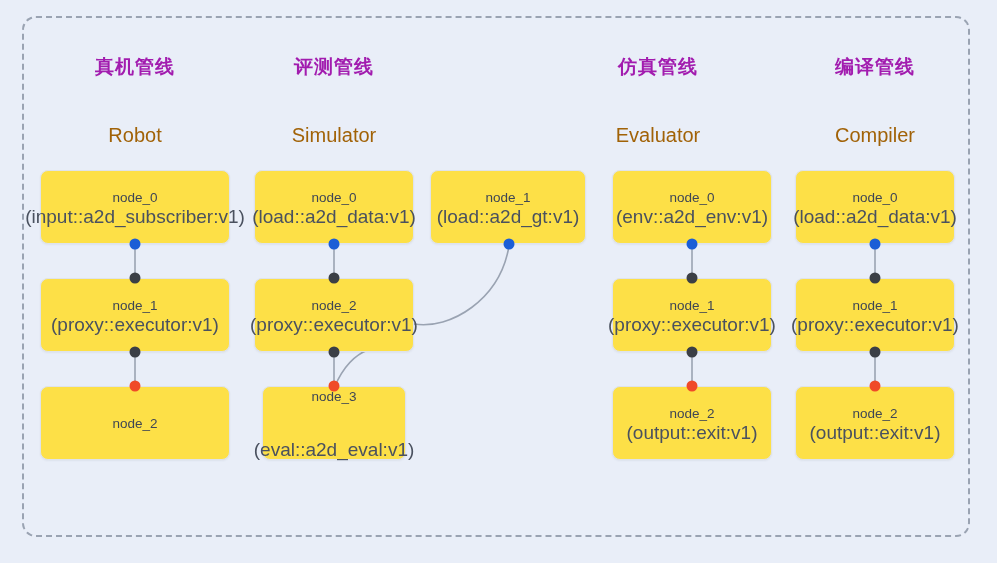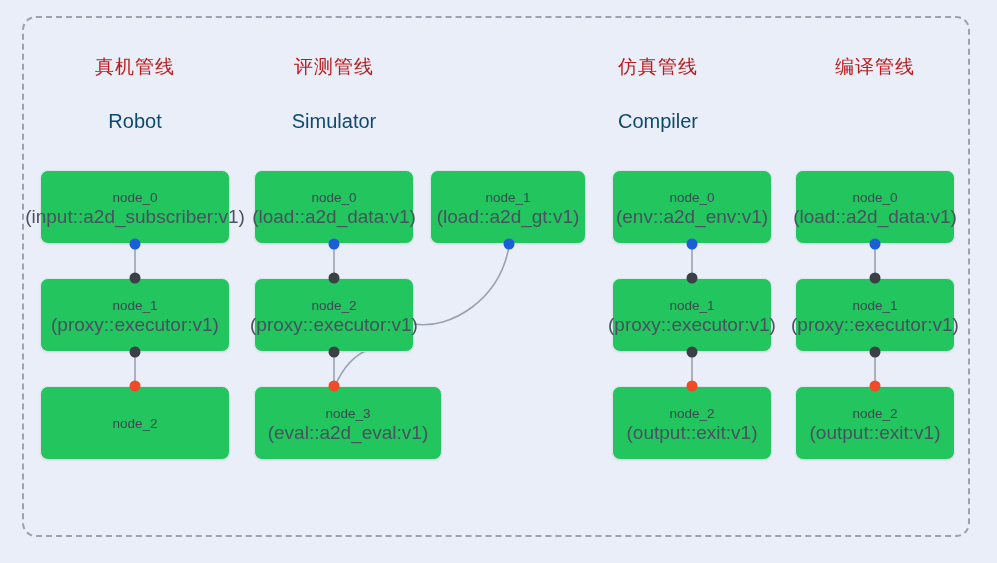--- a/index.html
+++ b/index.html
@@ -32,39 +32,39 @@
   .col{
     position:absolute;
     top:55px;
   }
   .col-head{
     text-align:center;
     width:100%;
   }
   .head-cn{
     font-size:19px;
-    font-weight:normal;
-    color:#b91c1c;
+    font-weight:bold;
+    color:#a21caf;
     letter-spacing:1px;
     line-height:24px;
     height:24px;
     white-space:nowrap;
   }
   .head-en{
-    margin-top:30px;
+    margin-top:44px;
     font-size:20px;
-    color:#0c4a6e;
+    color:#a16207;
     line-height:24px;
     height:24px;
     white-space:nowrap;
   }
   .node{
     position:absolute;
     box-sizing:border-box;
-    background:#22c55e;
+    background:#fde047;
     border:1px solid #dfe3ea;
     border-radius:8px;
     box-shadow:0 1px 2px rgba(40,50,70,0.06);
     display:flex;
     flex-direction:column;
     align-items:center;
     justify-content:center;
     text-align:center;
   }
   .node-title{
@@ -139,51 +139,52 @@
         <div class="node-sub">(load::a2d_data:v1)</div>
       </div>
       <div class="node" style="left: 430px; top: 170px; width: 156px; height: 74px;">
         <div class="node-title">node_1</div>
         <div class="node-sub">(load::a2d_gt:v1)</div>
       </div>
       <div class="node" style="left: 254px; top: 278px; width: 160px; height: 74px;">
         <div class="node-title">node_2</div>
         <div class="node-sub">(proxy::executor:v1)</div>
       </div>
-      <div class="node" style="left: 254px; top: 386px; width: 188px; height: 74px;">
+      <div class="node" style="left: 262px; top: 386px; width: 144px; height: 74px; justify-content: space-between;">
         <div class="node-title">node_3</div>
         <div class="node-sub">(eval::a2d_eval:v1)</div>
       </div>
       <div class="port port-blue" style="left: 334px; top: 244px; background: rgb(27, 94, 214);"></div>
       <div class="port port-blue" style="left: 509px; top: 244px; background: rgb(27, 94, 214);"></div>
       <div class="port port-dark" style="left: 334px; top: 278px; background: rgb(59, 63, 70);"></div>
       <div class="port port-dark" style="left: 334px; top: 352px; background: rgb(59, 63, 70);"></div>
       <div class="port port-red" style="left: 334px; top: 386px; background: rgb(240, 74, 40);"></div>
       <div class="col" style="left: 578px; width: 160px;">
         <div class="col-head head-cn">仿真管线</div>
-        <div class="col-head head-en">Compiler</div>
+        <div class="col-head head-en">Evaluator</div>
       </div>
       <div class="node" style="left: 612px; top: 170px; width: 160px; height: 74px;">
         <div class="node-title">node_0</div>
         <div class="node-sub">(env::a2d_env:v1)</div>
       </div>
       <div class="node" style="left: 612px; top: 278px; width: 160px; height: 74px;">
         <div class="node-title">node_1</div>
         <div class="node-sub">(proxy::executor:v1)</div>
       </div>
       <div class="node" style="left: 612px; top: 386px; width: 160px; height: 74px;">
         <div class="node-title">node_2</div>
         <div class="node-sub">(output::exit:v1)</div>
       </div>
       <div class="port port-blue" style="left: 692px; top: 244px; background: rgb(27, 94, 214);"></div>
       <div class="port port-dark" style="left: 692px; top: 278px; background: rgb(59, 63, 70);"></div>
       <div class="port port-dark" style="left: 692px; top: 352px; background: rgb(59, 63, 70);"></div>
       <div class="port port-red" style="left: 692px; top: 386px; background: rgb(240, 74, 40);"></div>
       <div class="col" style="left: 795px; width: 160px;">
         <div class="col-head head-cn">编译管线</div>
+        <div class="col-head head-en">Compiler</div>
       </div>
       <div class="node" style="left: 795px; top: 170px; width: 160px; height: 74px;">
         <div class="node-title">node_0</div>
         <div class="node-sub">(load::a2d_data:v1)</div>
       </div>
       <div class="node" style="left: 795px; top: 278px; width: 160px; height: 74px;">
         <div class="node-title">node_1</div>
         <div class="node-sub">(proxy::executor:v1)</div>
       </div>
       <div class="node" style="left: 795px; top: 386px; width: 160px; height: 74px;">

